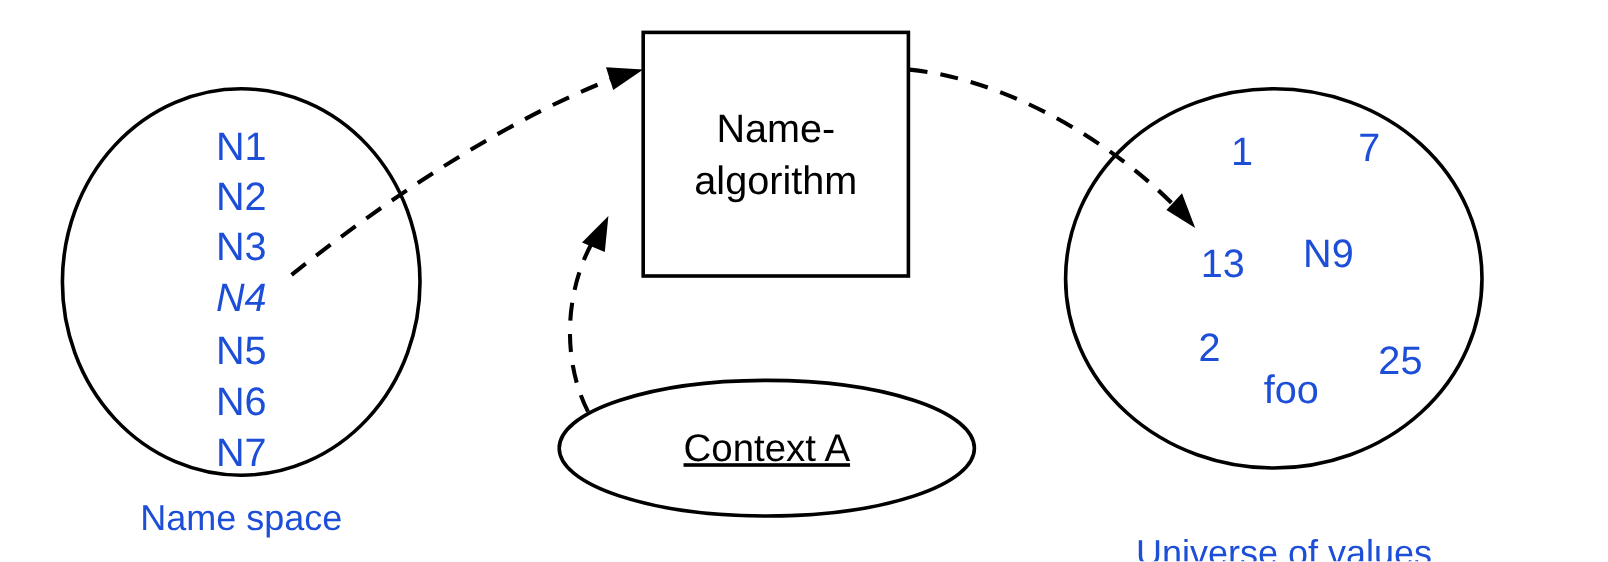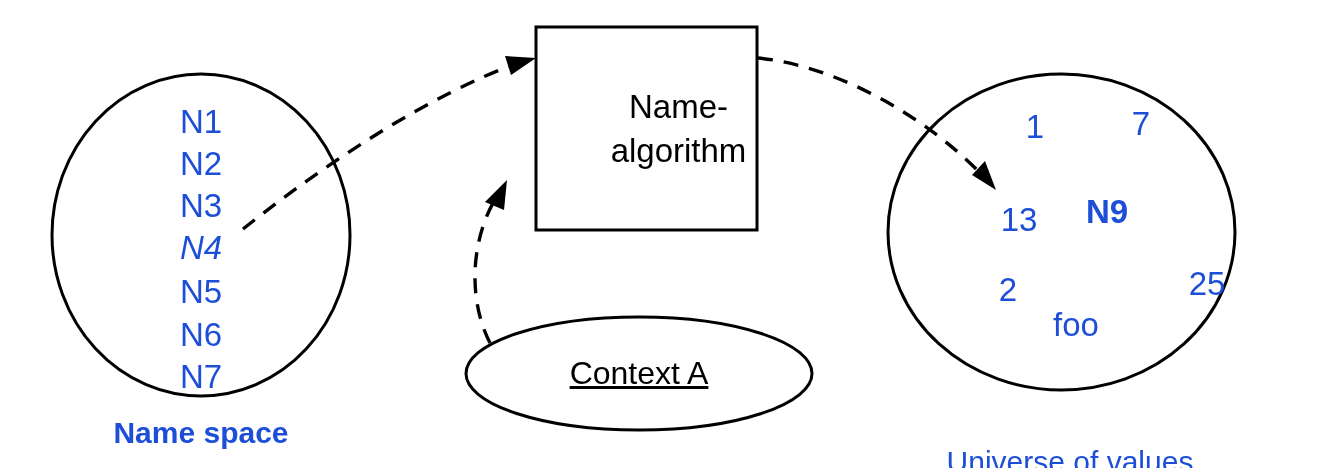--- a/index.html
+++ b/index.html
@@ -56,21 +56,20 @@
     top: 27px;
     width: 221px;
     height: 203px;
     display: flex;
     flex-direction: column;
     align-items: center;
     justify-content: center;
     font-size: 33px;
     line-height: 1.32;
     text-align: center;
-    padding-left: 32px;
   }
   .box-line { display: block; }
   .value-item {
     font-size: 33px;
     text-align: center;
     transform: translate(-50%, -50%);
   }
   .caption {
     font-size: 30px;
     text-align: center;
@@ -125,21 +124,21 @@
   <div class="box-text">
     <span class="box-line">Name-</span>
     <span class="box-line">algorithm</span>
   </div>
 
   <div class="ellipse-text">Context A</div>
 
   <div class="lbl value-item" style="left:1035px; top:126px;">1</div>
   <div class="lbl value-item" style="left:1141px; top:123px;">7</div>
   <div class="lbl value-item" style="left:1019px; top:219px;">13</div>
-  <div class="lbl value-item" style="left:1107px; top:211px;font-weight:bold;">N9</div>
+  <div class="lbl value-item" style="left:1107px; top:211px;">N9</div>
   <div class="lbl value-item" style="left:1008px; top:289px;">2</div>
-  <div class="lbl value-item" style="left:1167px; top:283px;margin-left:40px;">25</div>
+  <div class="lbl value-item" style="left:1167px; top:300px;">25</div>
   <div class="lbl value-item" style="left:1076px; top:324px;">foo</div>
 
-  <div class="lbl caption" style="left:201px; top:418px;font-weight:bold;">Name space</div>
+  <div class="lbl caption" style="left:201px; top:418px;">Name space</div>
   <div class="lbl caption" style="left:1070px; top:418px;margin-top:29px;">Universe of values</div>
 
 </div>
 
 </body></html>

